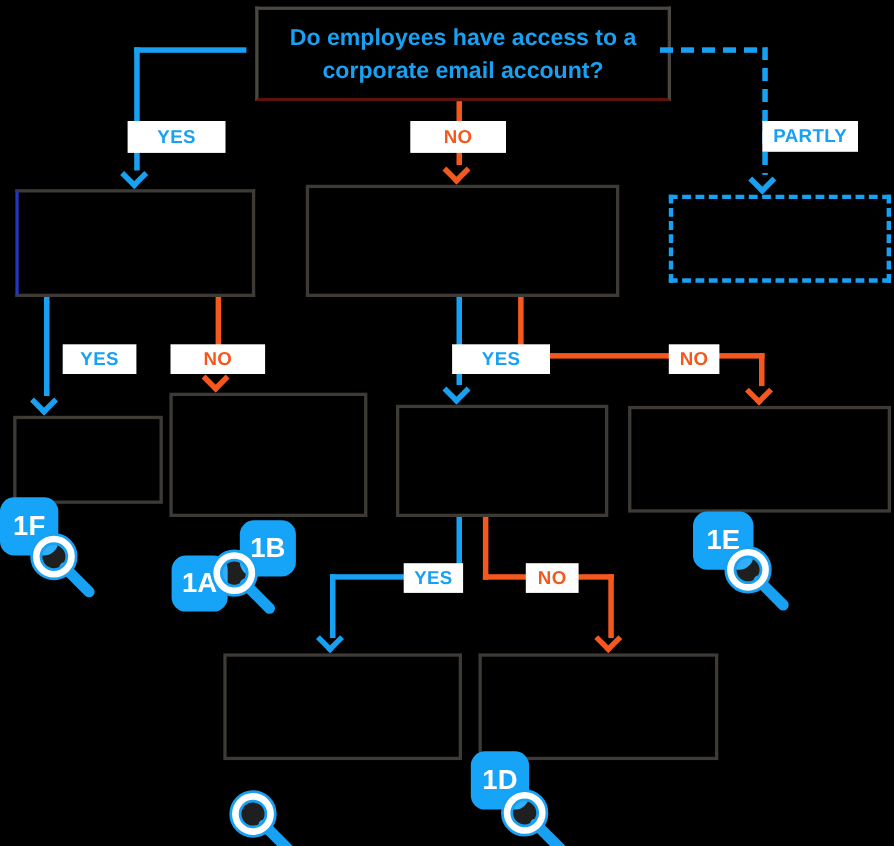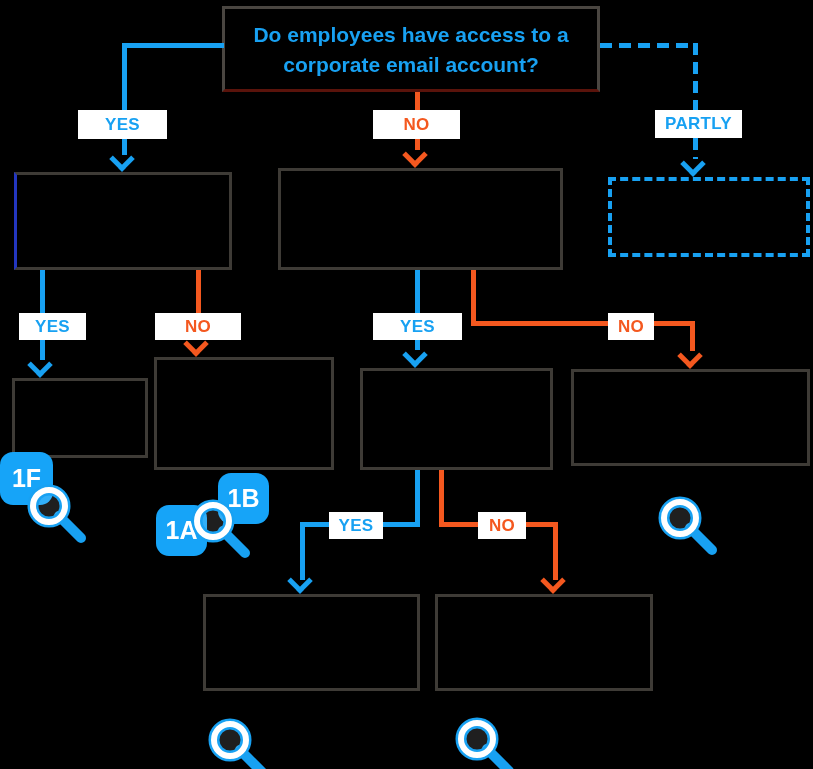--- a/index.html
+++ b/index.html
@@ -42,38 +42,38 @@
     border-left:5px solid;border-bottom:5px solid;
     transform:rotate(-45deg);
   }
   .arrow.blue{border-color:var(--accent_blue);}
   .arrow.orange{border-color:var(--accent_orange);}
   .elabel{
     position:absolute;background:var(--label_bg);
     display:flex;align-items:center;justify-content:center;
     font-weight:bold;font-size:17px;letter-spacing:.3px;z-index:5;
   }
-  .elabel.blue-t{color:var(--accent_blue);}
+  .elabel.blue-t{color:var(--accent_blue);margin-left:38px;}
   .elabel.orange-t{color:var(--accent_orange);}
   .badge{
     position:absolute;width:53px;height:53px;border-radius:13px;
     background:var(--badge_blue);color:#fff;font-weight:bold;font-size:25px;
     display:flex;align-items:center;justify-content:center;z-index:8;cursor:pointer;
   }
   .mag{position:absolute;z-index:9;pointer-events:none;}
   .mag-handle{stroke:var(--accent_blue);stroke-width:10;stroke-linecap:round;}
   .mag-ring-blue{stroke:var(--accent_blue);stroke-width:11;fill:rgba(255,255,255,0.12);}
   .mag-ring-white{stroke:#ffffff;stroke-width:6;fill:none;}
 </style>
 </head>
 <body>
 
 <div id="stage">
 
-  <div id="root-box" class="node" style="left:222px;top:6px;width:378px;height:86px;">
+  <div id="root-box" class="node" style="left:232px;top:6px;width:378px;height:86px;">
     <span>Do employees have access to a corporate email account?</span>
   </div>
 
   <div class="line h blue" style="left:122px;top:43px;width:102px;"></div>
   <div class="line v blue" style="left:122px;top:43px;height:112px;"></div>
   <div class="arrow blue" style="left:113px;top:150px;"></div>
 
   <div class="line v orange" style="left:415px;top:92px;height:58px;"></div>
   <div class="arrow orange" style="left:406px;top:146px;"></div>
 
@@ -131,20 +131,26 @@
 
   <div class="badge" style="left:0px;top:452px;">
       <span>1F</span>
     </div>
   <div class="badge" style="left:156px;top:473px;width:51px;height:51px;margin-top:32px;">
       <span>1A</span>
     </div>
   <div class="badge" style="left:218px;top:473px;width:51px;height:51px;">
       <span>1B</span>
     </div>
+  <div class="badge" style="left:630px;top:465px;width:55px;">
+      <span>1E</span>
+    </div>
+  <div class="badge" style="left:428px;top:683px;">
+      <span>1D</span>
+    </div>
 
   <svg class="mag" style="left:25px;top:482px;" width="64" height="64" viewBox="0 0 64 64">
     <line class="mag-handle" x1="34" y1="34" x2="56" y2="56"></line>
       <circle class="mag-ring-blue" cx="24" cy="24" r="16"></circle>
       <circle class="mag-ring-white" cx="24" cy="24" r="16"></circle>
   </svg>
   <svg class="mag" style="left:189px;top:497px;" width="64" height="64" viewBox="0 0 64 64">
     <line class="mag-handle" x1="34" y1="34" x2="56" y2="56"></line>
       <circle class="mag-ring-blue" cx="24" cy="24" r="16"></circle>
       <circle class="mag-ring-white" cx="24" cy="24" r="16"></circle>

